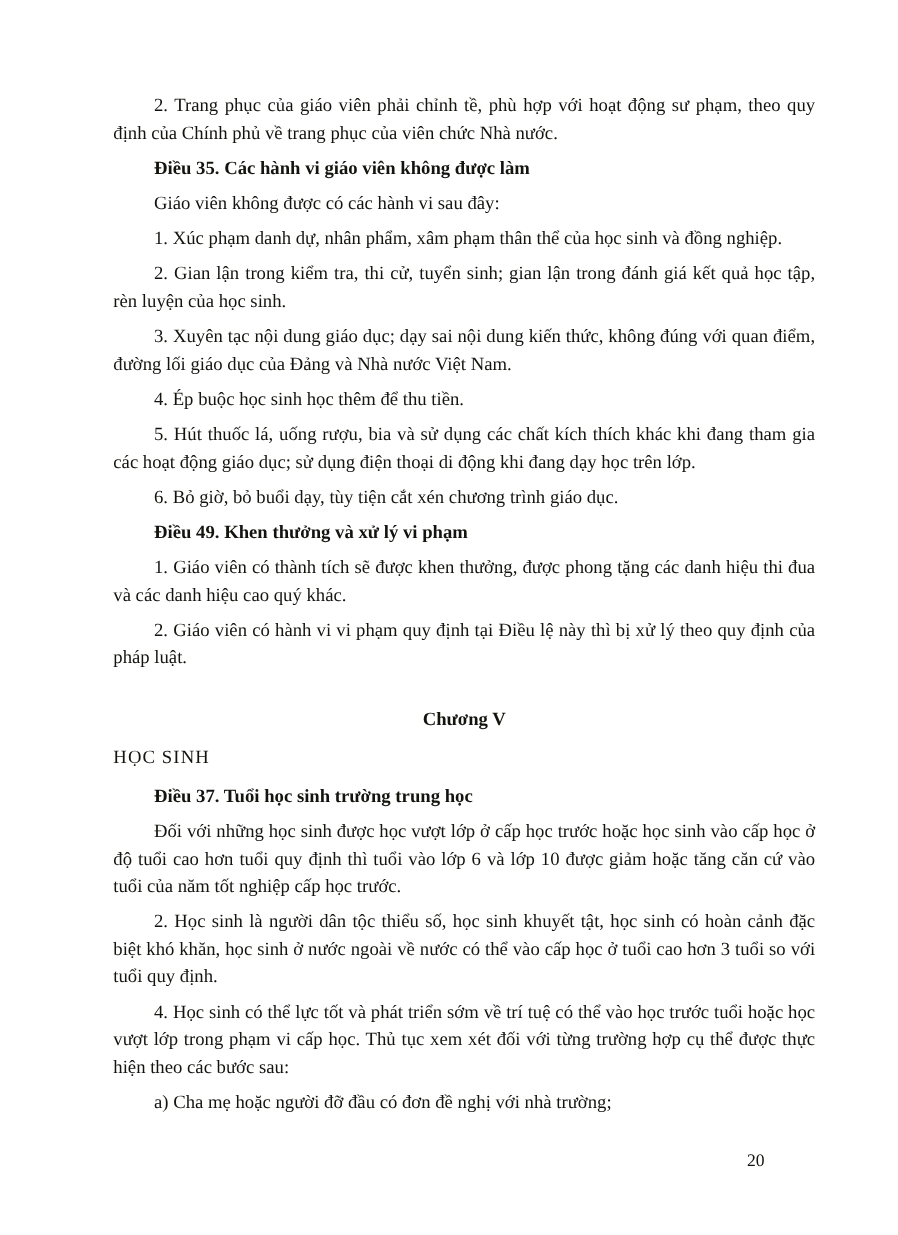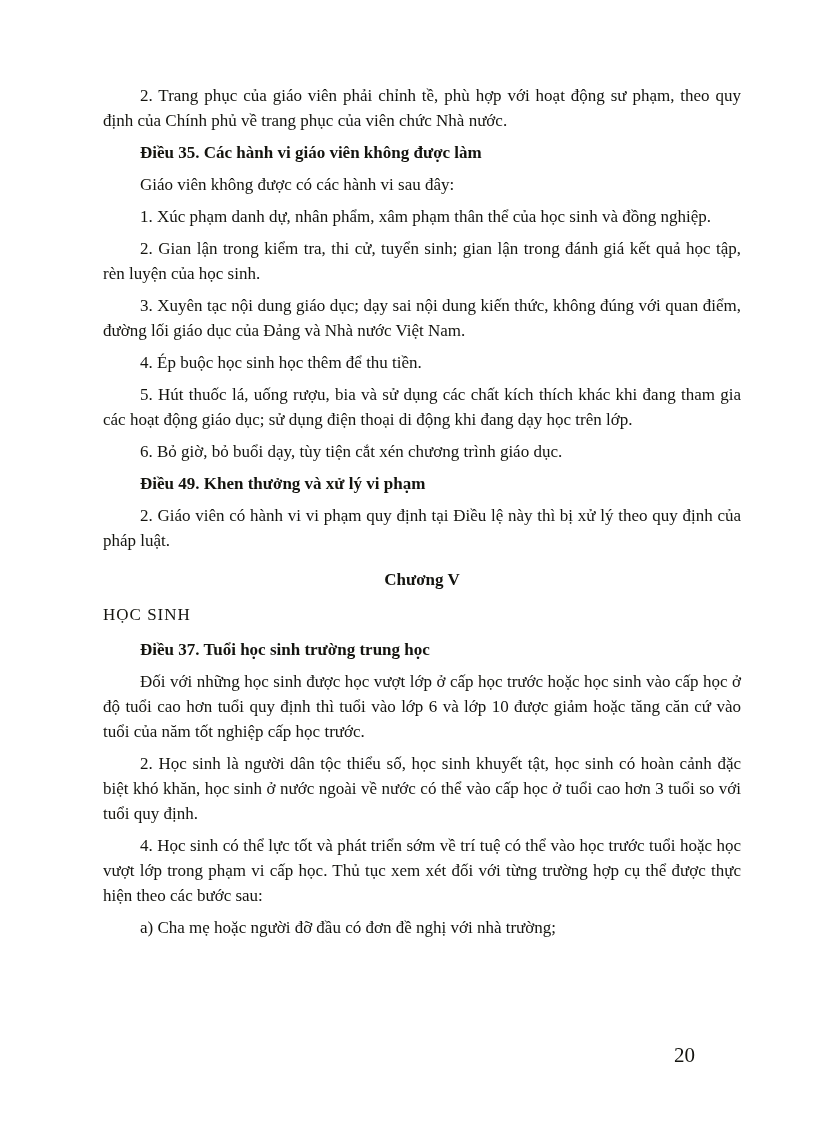--- a/index.html
+++ b/index.html
@@ -23,48 +23,49 @@
   }
   .heading {
     font-weight: bold;
     text-indent: 37px;
     text-align: left;
     margin: 0 0 7px 0;
   }
   .chapter {
     font-weight: bold;
     text-align: center;
-    margin: 14px 0 10px 0;
+    margin: 31px 0 10px 0;
   }
   .chapter-sub {
     letter-spacing: 1px;
     margin: 0 0 10px 0;
   }
   .page-number {
     position: absolute;
     top: 1043px;
     right: 121px;
-    font-size: 21px;
+    font-size: 16px;
   }
 </style>
 </head>
 <body>
 
 <div class="page">
 
   <p class="para">2. Trang phục của giáo viên phải chỉnh tề, phù hợp với hoạt động sư phạm, theo quy định của Chính phủ về trang phục của viên chức Nhà nước.</p>
   <p class="heading">Điều 35. Các hành vi giáo viên không được làm</p>
   <p class="para">Giáo viên không được có các hành vi sau đây:</p>
   <p class="para">1. Xúc phạm danh dự, nhân phẩm, xâm phạm thân thể của học sinh và đồng nghiệp.</p>
   <p class="para">2. Gian lận trong kiểm tra, thi cử, tuyển sinh; gian lận trong đánh giá kết quả học tập, rèn luyện của học sinh.</p>
   <p class="para">3. Xuyên tạc nội dung giáo dục; dạy sai nội dung kiến thức, không đúng với quan điểm, đường lối giáo dục của Đảng và Nhà nước Việt Nam.</p>
   <p class="para">4. Ép buộc học sinh học thêm để thu tiền.</p>
   <p class="para">5. Hút thuốc lá, uống rượu, bia và sử dụng các chất kích thích khác khi đang tham gia các hoạt động giáo dục; sử dụng điện thoại di động khi đang dạy học trên lớp.</p>
   <p class="para">6. Bỏ giờ, bỏ buổi dạy, tùy tiện cắt xén chương trình giáo dục.</p>
   <p class="heading">Điều 49. Khen thưởng và xử lý vi phạm</p>
+  <p class="para">1. Giáo viên có thành tích sẽ được khen thưởng, được phong tặng các danh hiệu thi đua và các danh hiệu cao quý khác.</p>
   <p class="para">2. Giáo viên có hành vi vi phạm quy định tại Điều lệ này thì bị xử lý theo quy định của pháp luật.</p>
   <p class="chapter">Chương V</p>
   <p class="chapter-sub">HỌC SINH</p>
   <p class="heading">Điều 37. Tuổi học sinh trường trung học</p>
   <p class="para">Đối với những học sinh được học vượt lớp ở cấp học trước hoặc học sinh vào cấp học ở độ tuổi cao hơn tuổi quy định thì tuổi vào lớp 6 và lớp 10 được giảm hoặc tăng căn cứ vào tuổi của năm tốt nghiệp cấp học trước.</p>
   <p class="para">2. Học sinh là người dân tộc thiểu số, học sinh khuyết tật, học sinh có hoàn cảnh đặc biệt khó khăn, học sinh ở nước ngoài về nước có thể vào cấp học ở tuổi cao hơn 3 tuổi so với tuổi quy định.</p>
   <p class="para">4. Học sinh có thể lực tốt và phát triển sớm về trí tuệ có thể vào học trước tuổi hoặc học vượt lớp trong phạm vi cấp học. Thủ tục xem xét đối với từng trường hợp cụ thể được thực hiện theo các bước sau:</p>
   <p class="para">a) Cha mẹ hoặc người đỡ đầu có đơn đề nghị với nhà trường;</p>
 
   <div class="page-number">20</div>

